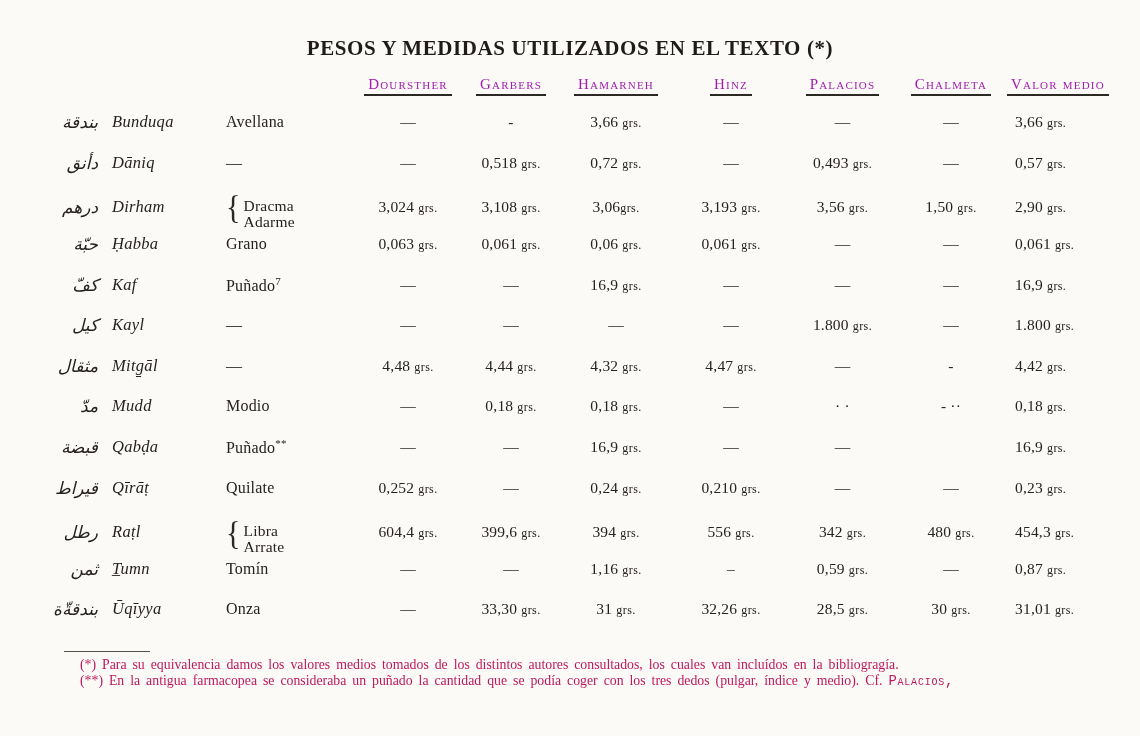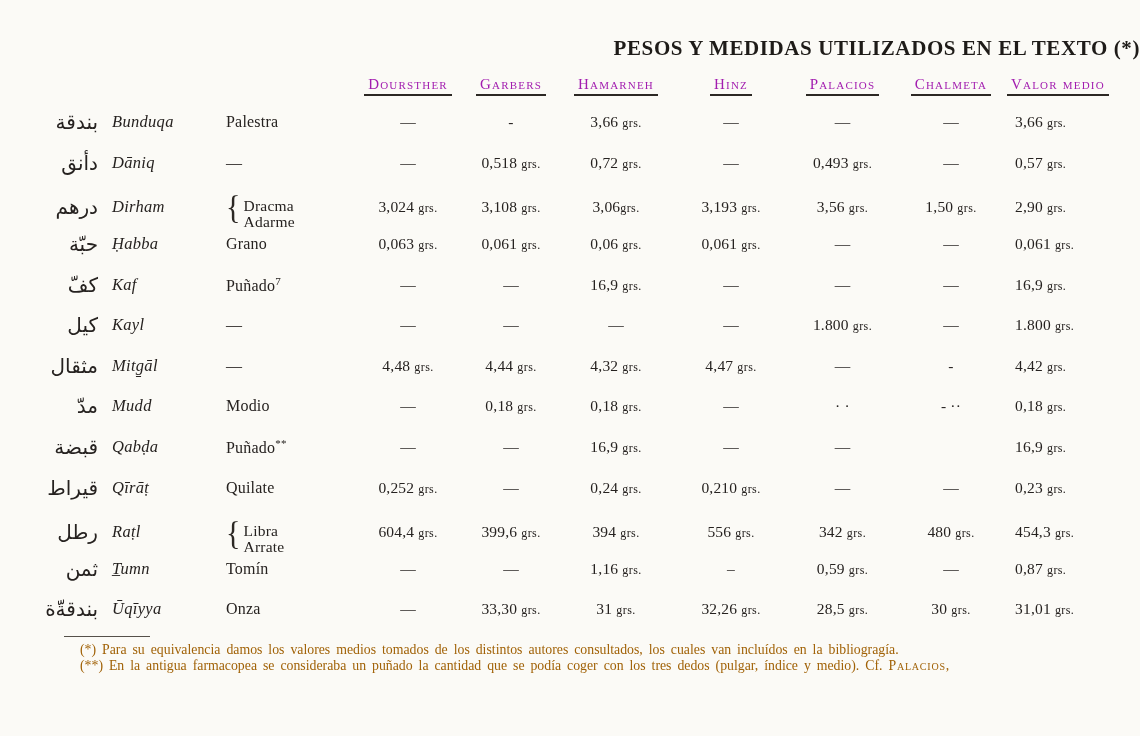--- a/index.html
+++ b/index.html
@@ -9,21 +9,21 @@
     width:1140px;height:736px;
     background:#fbfaf6;
     color:#262220;
     font-family:"Liberation Serif", serif;
     overflow:hidden;
     box-sizing:border-box;
   }
   .title{
     margin:0;
     padding-top:36px;
-    text-align:right;
+    text-align:center;
     font-size:21px;
     font-weight:bold;
     letter-spacing:.6px;
     color:#1e1b18;
   }
   .weights-table{
     --cols: 88px 118px 128px 108px 98px 112px 118px 105px 112px 121px;
     margin:14px 0 0 20px;
     width:1108px;
   }
@@ -49,22 +49,23 @@
     display:grid;
     grid-template-columns:var(--cols);
     height:40.6px;
     align-items:center;
   }
   .cell{overflow:visible;white-space:nowrap;}
   .cell.arabic{
     text-align:right;
     padding-right:10px;
     font-family:"DejaVu Sans", sans-serif;
-    font-size:20px;
+    font-size:17px;
     direction:rtl;
+    font-style:italic;
   }
   .cell.translit{
     font-style:italic;
     font-size:16.5px;
     padding-left:4px;
     letter-spacing:.3px;
   }
   .cell.spanish{font-size:16px;letter-spacing:.2px;}
   .cell.spanish sup{font-size:11px;}
   .brace{
@@ -81,34 +82,34 @@
     vertical-align:middle;
     line-height:1.05;
     font-size:15.5px;
     margin-top:15px;
   }
   .pair span{display:block;}
   .cell.val{text-align:center;font-size:15.5px;letter-spacing:.2px;}
   .cell.val .unit{font-size:12px;letter-spacing:.4px;}
   .cell.valor{text-align:left;padding-left:8px;}
   .footnotes{
-    margin:6px 20px 0 38px;
+    margin:21px 20px 0 38px;
     font-size:13.8px;
     line-height:1.2;
     word-spacing:2.5px;
-    color:#a16207;
+    color:#be185d;
   }
   .fn-rule{
     width:86px;
     border-top:1.5px solid #55504a;
     margin:0 0 5px 26px;
   }
   .footnotes p{margin:0;}
   .fn-indent{text-indent:42px;}
-  .sc{font-variant:small-caps;letter-spacing:.8px;}
+  .sc{font-variant:small-caps;letter-spacing:.8px;font-family:Liberation Mono, monospace;}
   .it{font-style:italic;}
 </style>
 </head>
 <body>
 
 <div class="page">
 
   <h1 class="title">PESOS Y MEDIDAS UTILIZADOS EN EL TEXTO (*)</h1>
 
   <div class="weights-table">
@@ -121,21 +122,21 @@
       <div class="hcell"><span class="ul">Hamarneh</span></div>
       <div class="hcell"><span class="ul">Hinz</span></div>
       <div class="hcell"><span class="ul">Palacios</span></div>
       <div class="hcell"><span class="ul">Chalmeta</span></div>
       <div class="hcell valor"><span class="ul">Valor medio</span></div>
     </div>
     <div class="table-body">
         <div class="row">
           <div class="cell arabic">بندقة</div>
           <div class="cell translit">Bunduqa</div>
-          <div class="cell spanish">Palestra</div>
+          <div class="cell spanish">Avellana</div>
           <div class="cell val">—</div>
           <div class="cell val">-</div>
           <div class="cell val">3,66 <span class="unit">grs.</span></div>
           <div class="cell val">—</div>
           <div class="cell val">—</div>
           <div class="cell val">—</div>
           <div class="cell val valor">3,66 <span class="unit">grs.</span></div>
         </div>
         <div class="row">
           <div class="cell arabic">دأنق</div>

